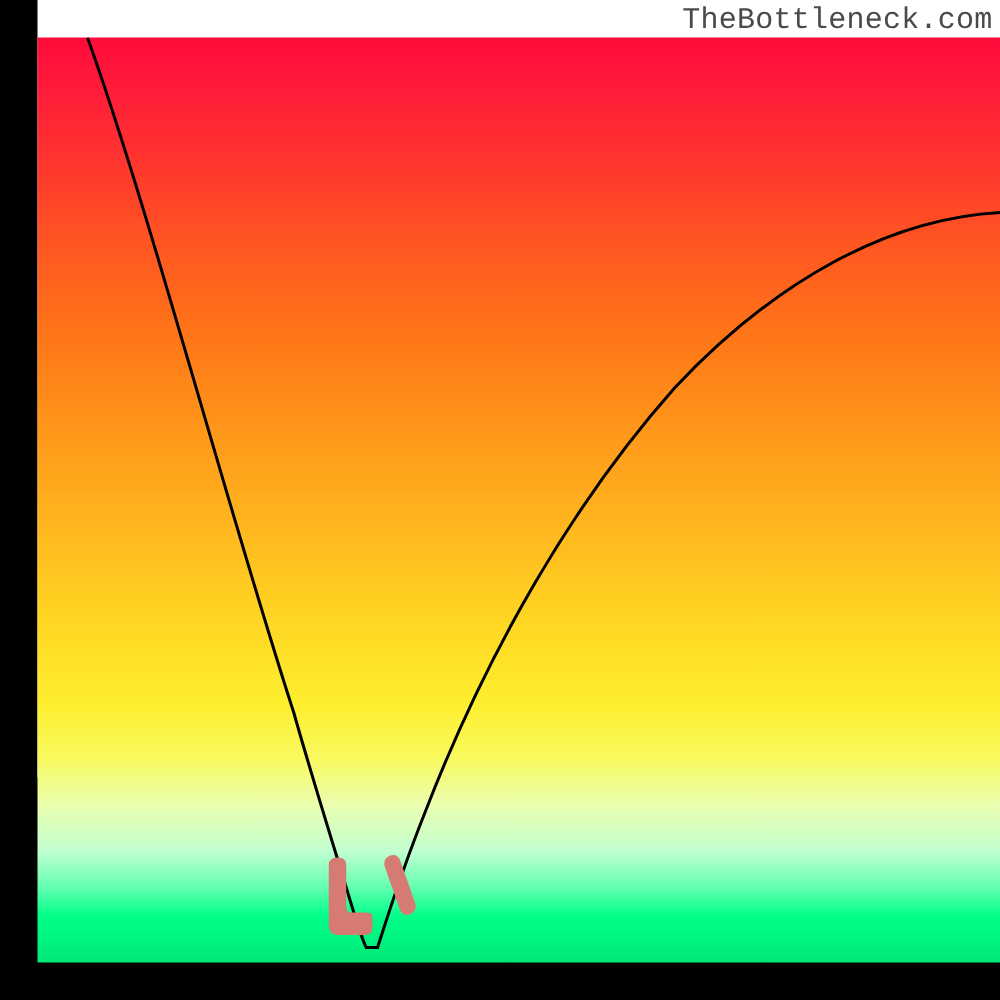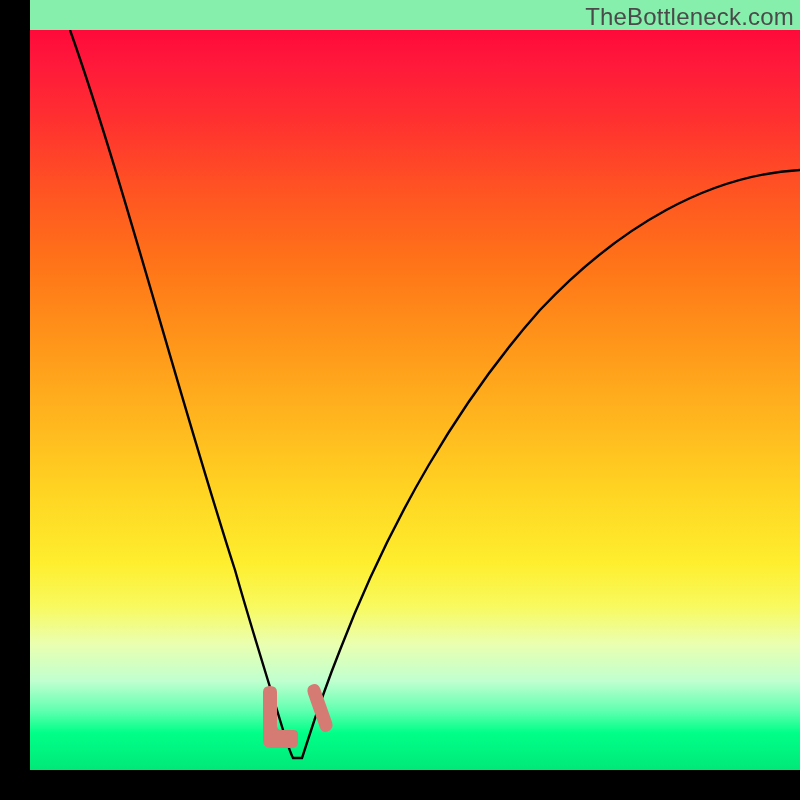--- a/index.html
+++ b/index.html
@@ -5,21 +5,22 @@
   * { margin: 0; padding: 0; box-sizing: border-box; }
   html, body { width: 800px; height: 800px; overflow: hidden; }
   body { background: #000; position: relative; font-family: Arial, sans-serif; }
   
   .frame {
     position: absolute;
     left: 30px;
     top: 0;
     width: 770px;
     height: 622px;
-    background: #86efac;
+    background: #ffffff;
+    font-family: Liberation Mono, monospace;
   }
   
   .plot-area {
     position: absolute;
     left: 0;
     top: 30px;
     width: 770px;
     height: 740px;
     background: linear-gradient(to bottom,
       #ff0a3a 0%,

